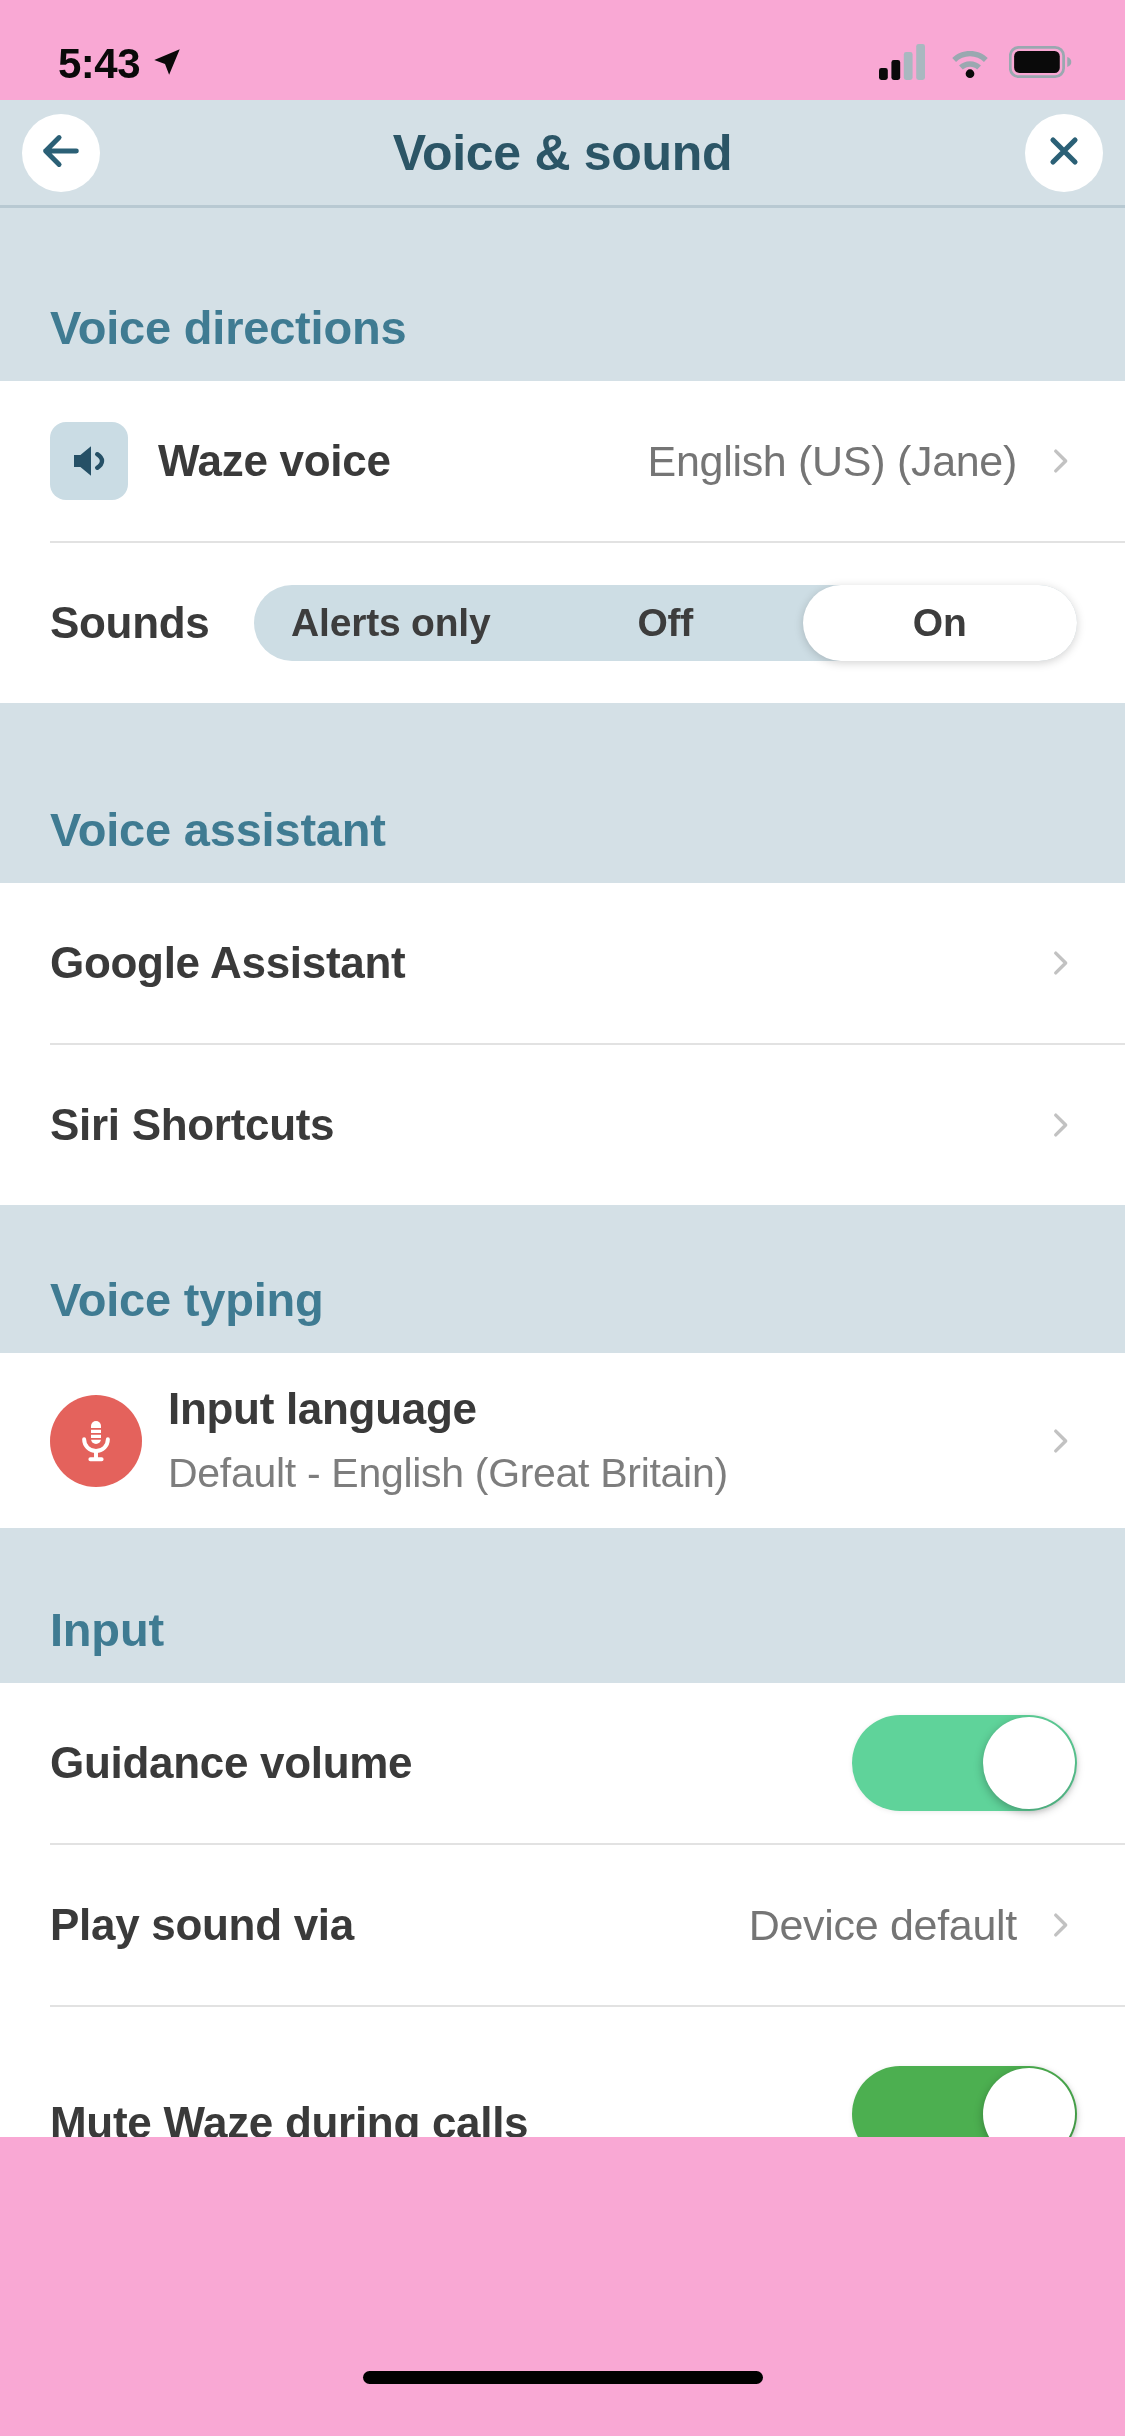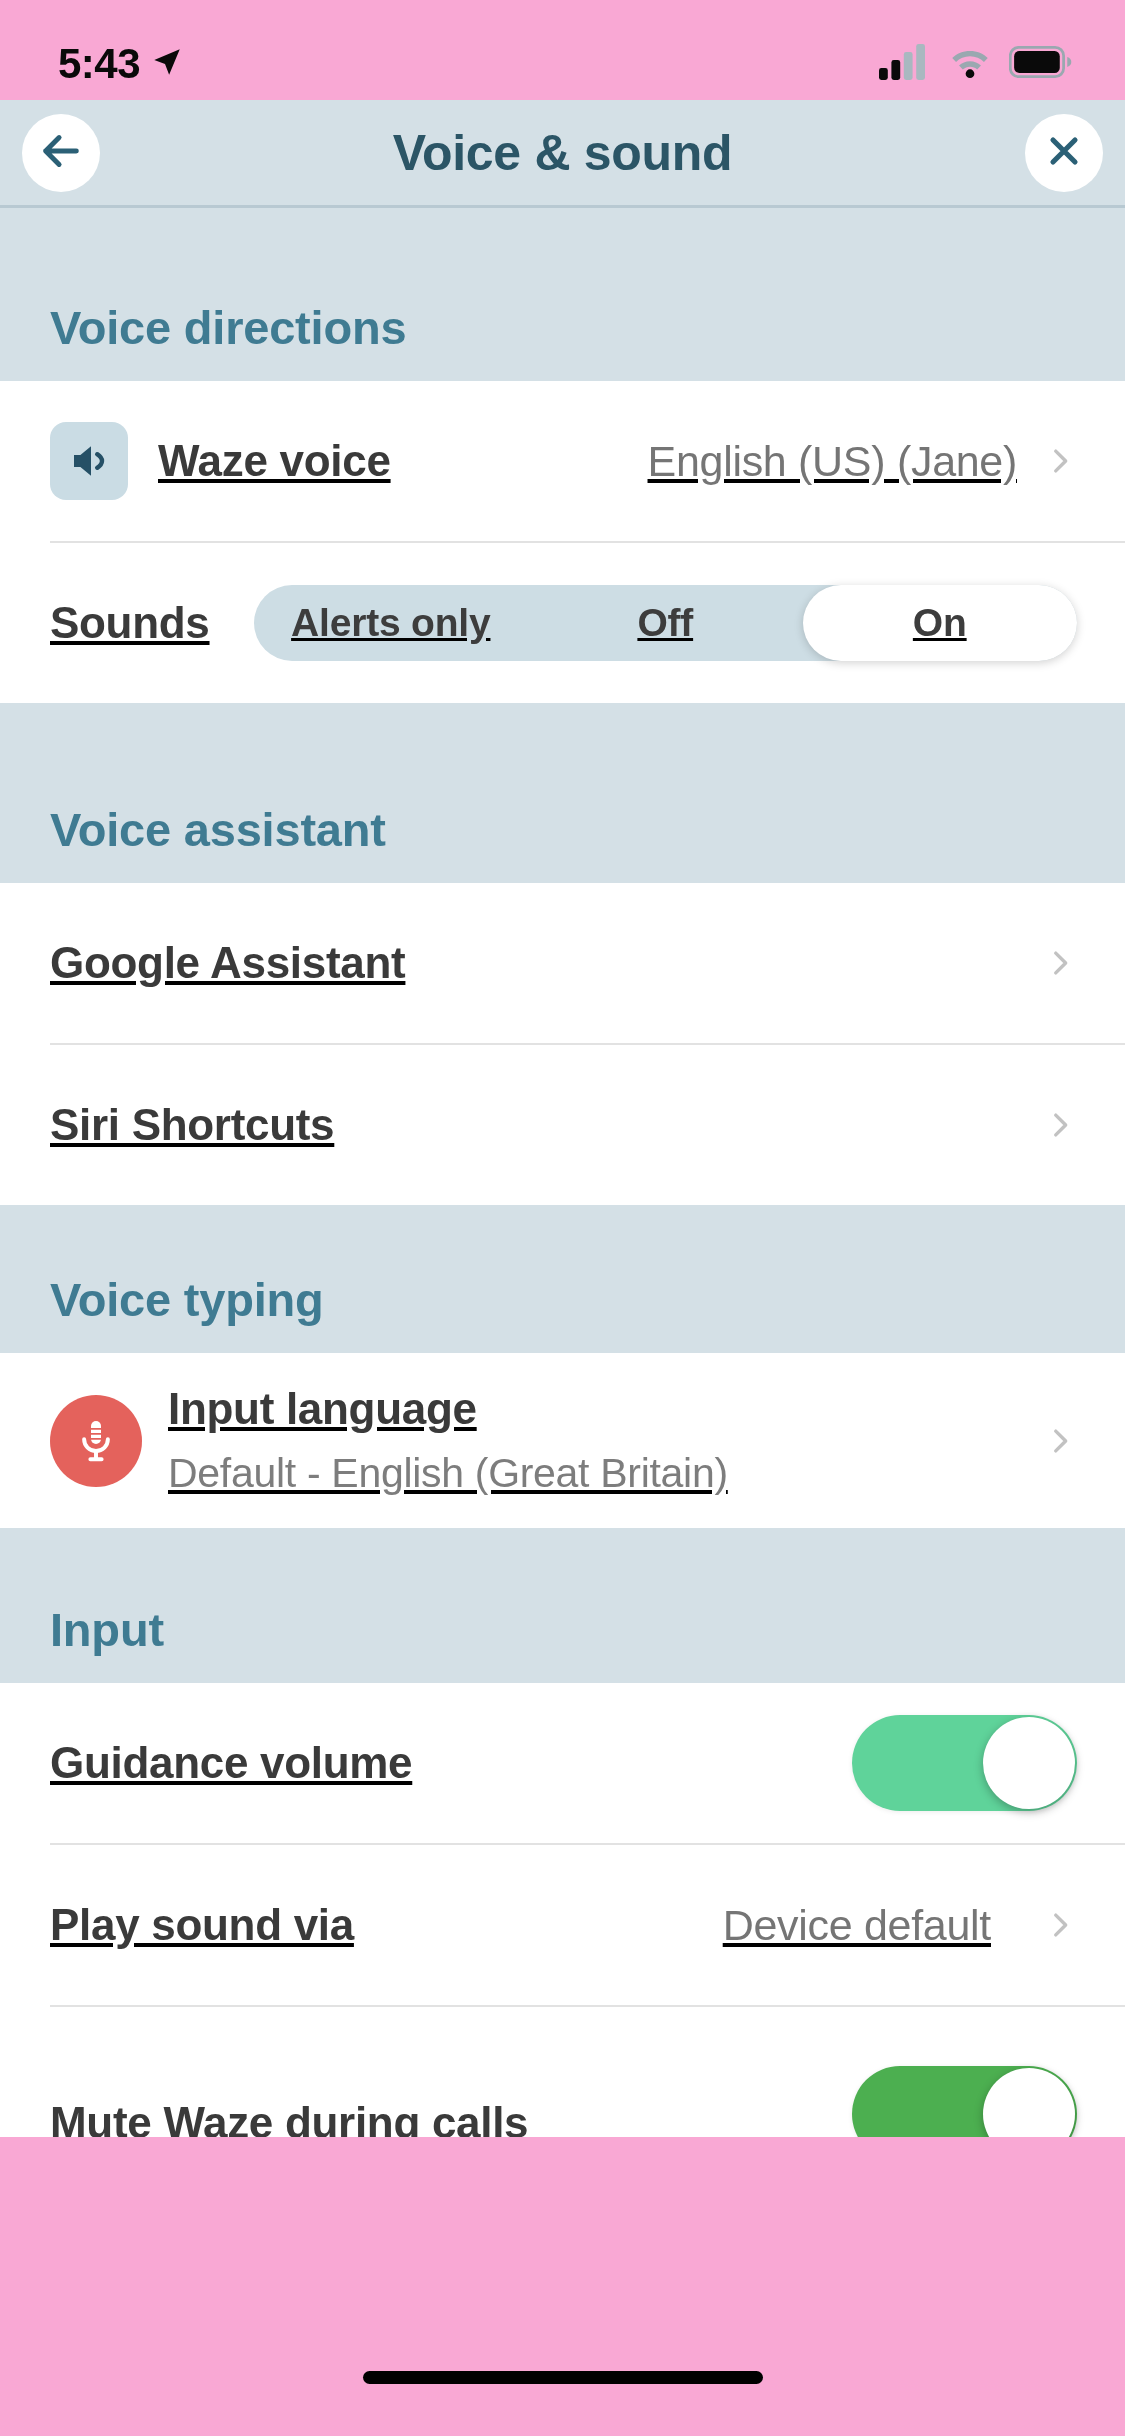--- a/index.html
+++ b/index.html
@@ -33,21 +33,21 @@
   
   .section-head { background:#d4e0e6; display:flex; align-items:flex-end;
                   padding:0 0 26px 50px; }
   .section-head span { font-size:47px; font-weight:700; color:#3f7b92; letter-spacing:-0.2px; }
   .sh-voice-directions { height:173px; }
   .sh-voice-assistant  { height:180px; }
   .sh-voice-typing     { height:148px; }
   .sh-sound            { height:155px; }
 
   
-  .group { background:#ffffff;text-decoration:underline; }
+  .group { background:#ffffff; }
   .row { position:relative; display:flex; align-items:center; padding:0 48px 0 50px;
          background:#ffffff; }
   .divider { height:2px; background:#e2e2e2; margin-left:50px; }
 
   .row-title { font-size:44px; font-weight:700; color:#3a3a3a; letter-spacing:-0.3px; }
   .row-value { font-size:43px; color:#757575; font-weight:400; letter-spacing:-0.3px;
                margin-left:auto; }
   .chev { margin-left:26px; display:flex; align-items:center; }
 
   
@@ -81,21 +81,21 @@
   
   .toggle { margin-left:auto; width:225px; height:96px; border-radius:48px;
             background:#5fd39a; position:relative; cursor:pointer;
             box-shadow:0 1px 5px rgba(0,0,0,0.08); }
   .toggle .knob { position:absolute; top:2px; right:2px; width:92px; height:92px;
                   border-radius:50%; background:#ffffff;
                   box-shadow:0 3px 10px rgba(0,0,0,0.28); }
   .toggle.green-dark { background:#4caf50; }
 
   .row-guidance { height:160px; }
-  .row-playsound { height:160px;gap:26px; }
+  .row-playsound { height:160px; }
   .row-mute { height:130px; overflow:hidden; }
   .row-mute .row-title { position:relative; top:51px; }
   .row-mute .toggle { position:relative; top:42px; }
 
   
   .home-indicator { position:absolute; left:50%; transform:translateX(-50%);
                     bottom:52px; width:400px; height:13px; border-radius:7px;
                     background:#000000; z-index:50; }
 </style>
 </head>

